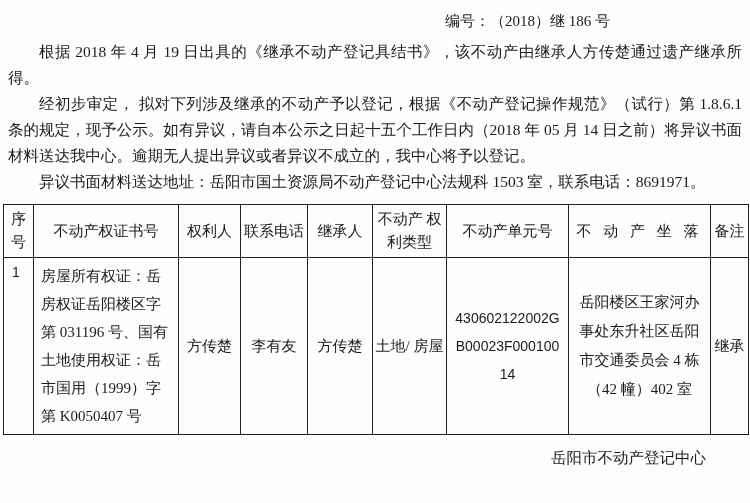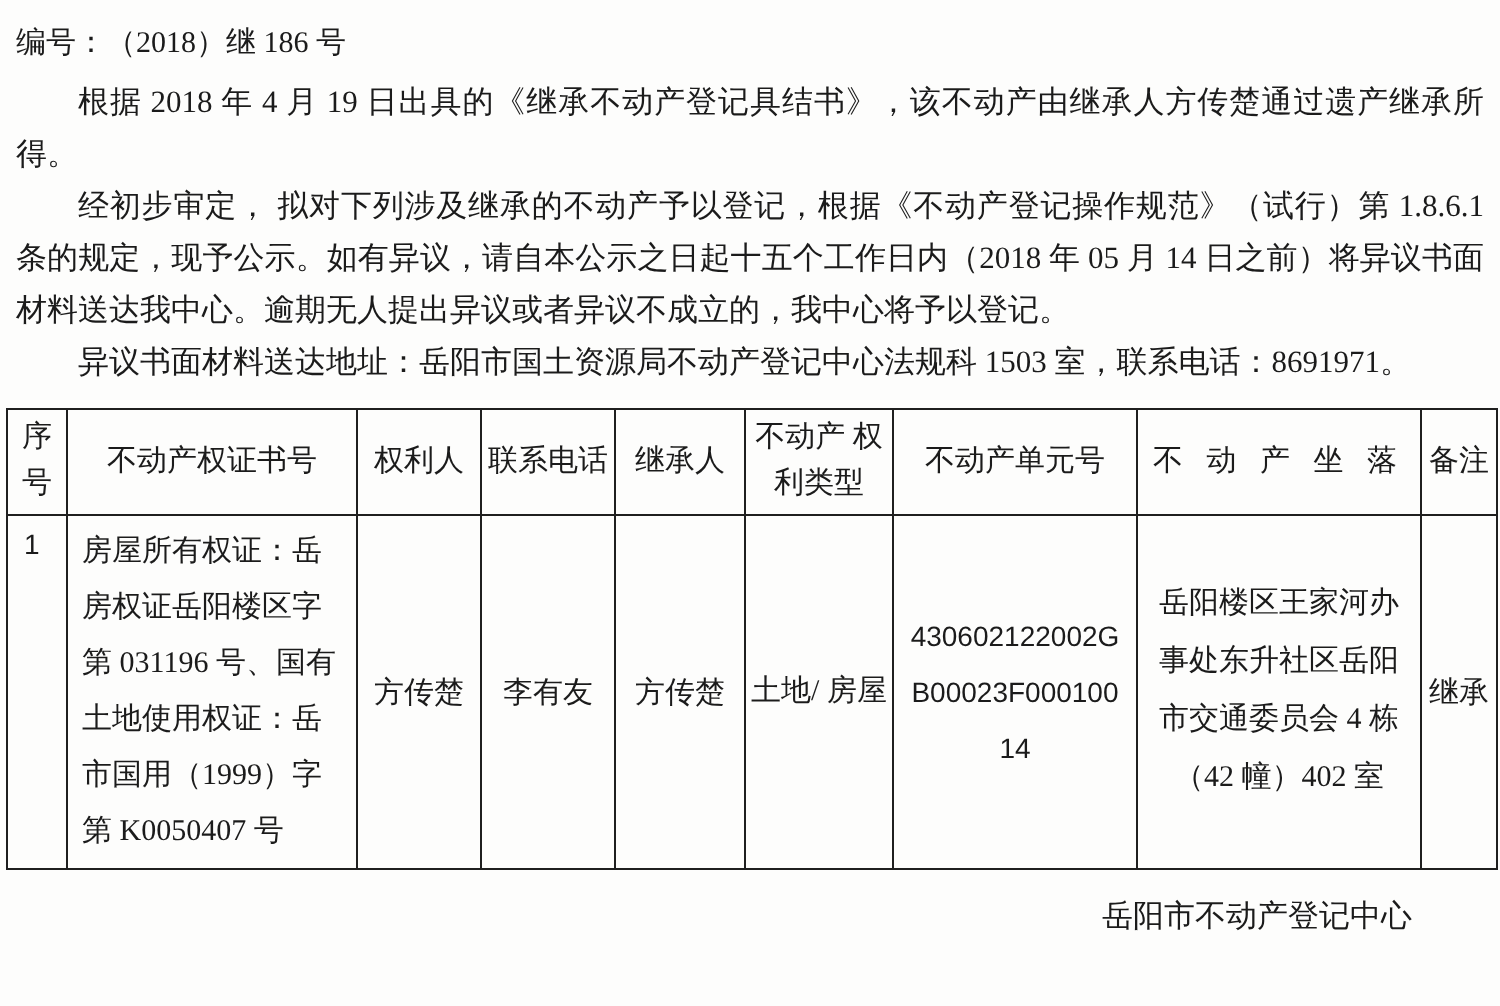--- a/index.html
+++ b/index.html
@@ -17,20 +17,21 @@
   .title {
     text-align: center;
     font-size: 19px;
     font-weight: bold;
     letter-spacing: 13px;
     text-indent: 13px;
     margin: 4px 0 6px 0;
     white-space: nowrap;
   }
   .doc-number {
+    text-align: right;
     padding-right: 132px;
     font-size: 15px;
     margin: 0 0 8px 0;
   }
   .para {
     font-size: 15.5px;
     line-height: 26px;
     text-align: justify;
     text-indent: 31px;
     margin: 0;

